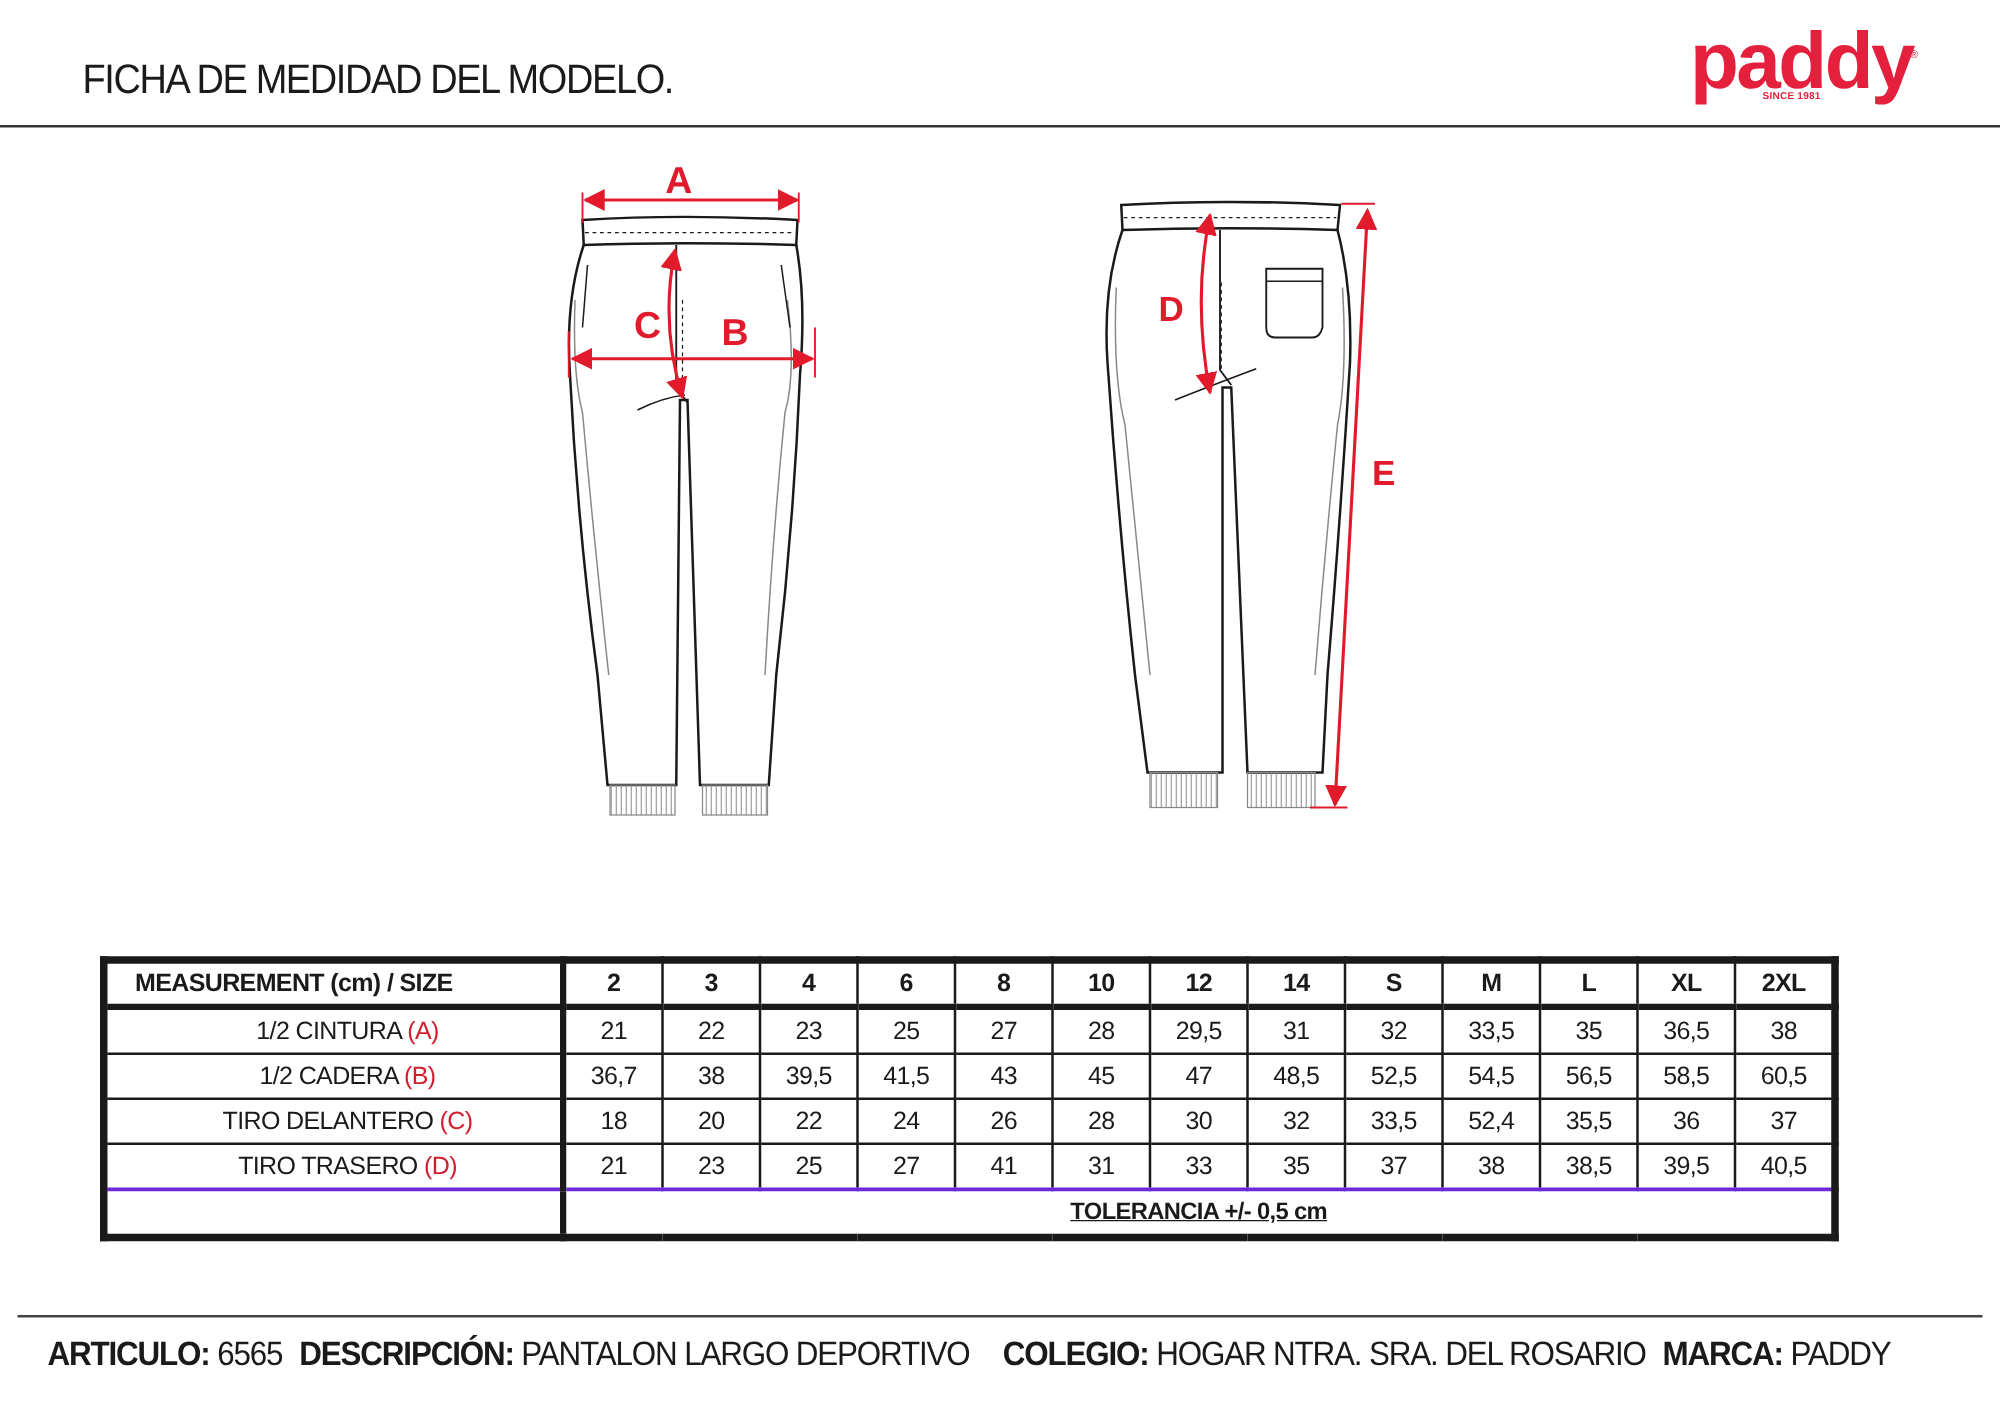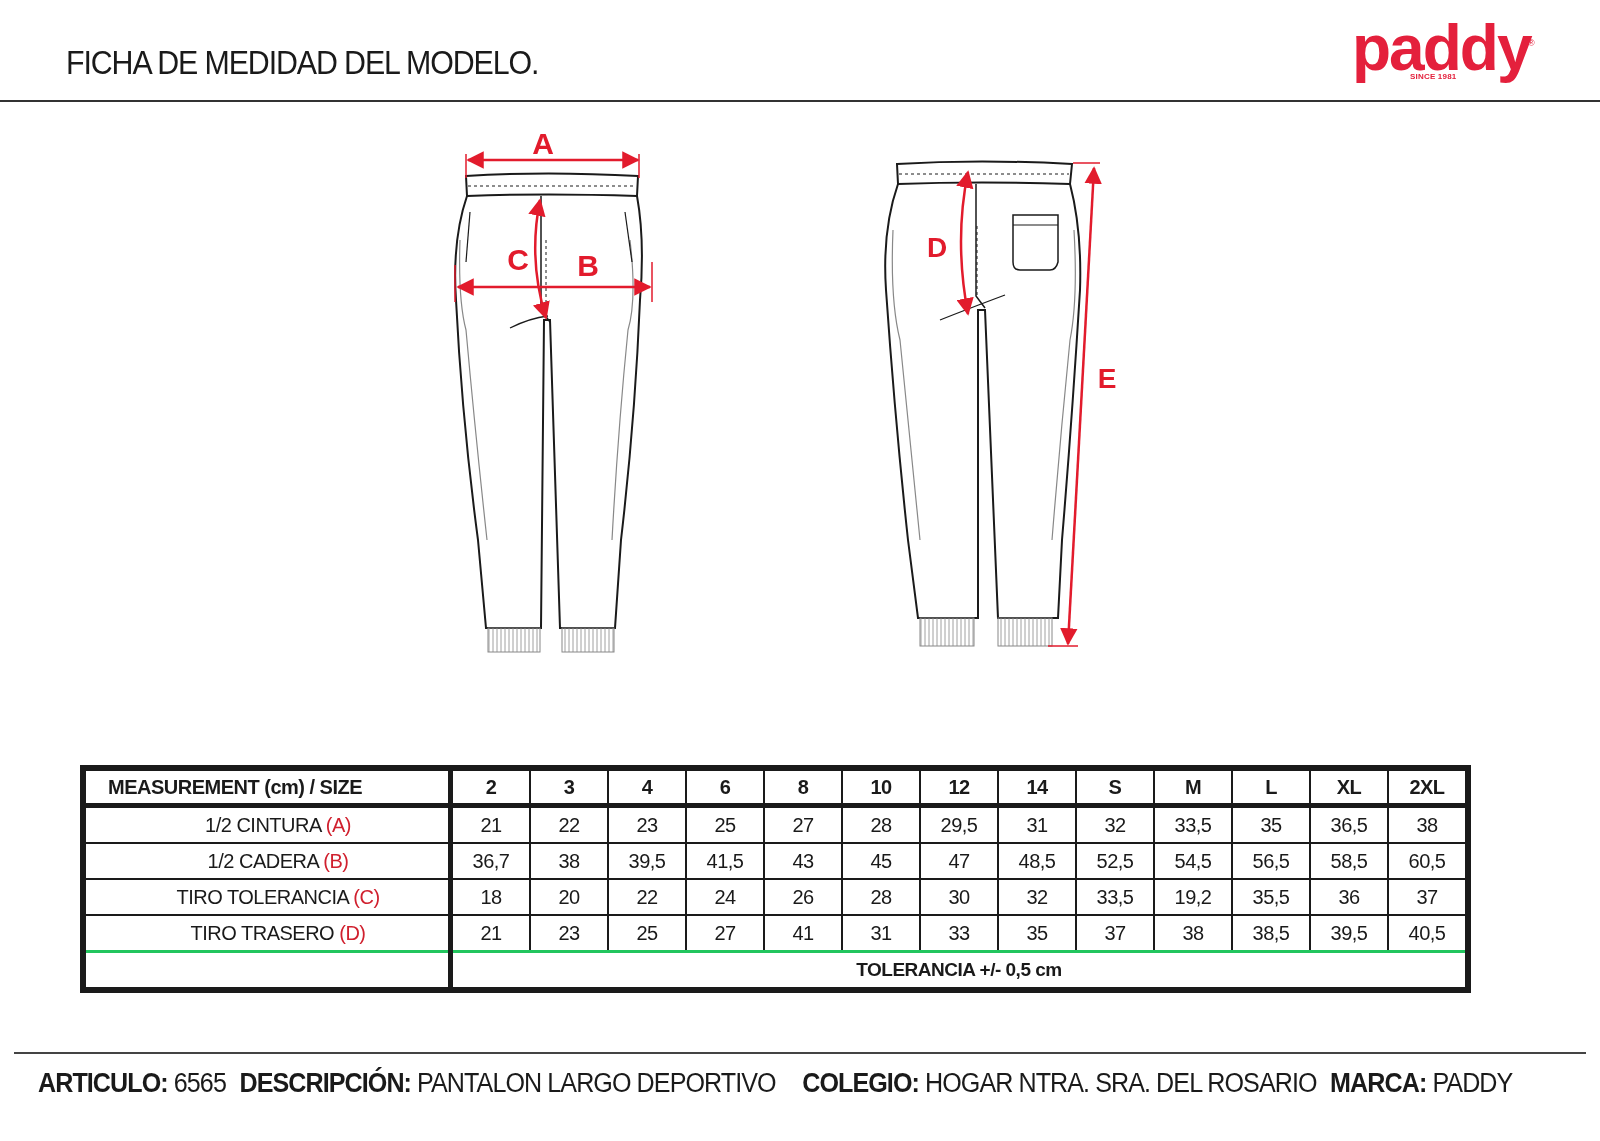--- a/index.html
+++ b/index.html
@@ -23,21 +23,21 @@
                 border: 6px solid #1a1a1a; font-size: 20px; margin-top: 41px; }
   .size-table td, .size-table th { border: 2px solid #1a1a1a; text-align: center; padding: 0;
                  height: 34px; letter-spacing: -0.5px; }
   .size-table th { font-weight: bold; height: 32px; border-bottom: 5px solid #1a1a1a; }
   .size-table .label-cell { text-align: center; padding-left: 22px; width: 340px;
                  border-right: 5px solid #1a1a1a; }
   .size-table .label-head { text-align: left; padding-left: 22px; width: 340px;
                  border-right: 5px solid #1a1a1a; }
   .size-table .val { width: 76px; }
   .size-table .code { color: #d0202e; }
-  .tol-row td { height: 34px; font-weight: bold; font-size: 19px; border-top: 3px solid #22c55e; }
+  .tol-row td { height: 34px; font-weight: bold; font-size: 19px; border-top: 3px solid #6d28d9; text-decoration: underline; }
 
   .bottom-rule { position: absolute; left: 14px; top: 1052px; width: 1572px; height: 2px; background: #444; }
   .footer { position: absolute; left: 38px; top: 1068px; font-size: 27px; white-space: nowrap;
             letter-spacing: -1px; transform: scaleX(0.93); transform-origin: left top; }
   .footer b { font-weight: bold; }
   .footer span { margin-right: 8px; }
 </style>
 </head>
 <body>
 
@@ -169,31 +169,31 @@
       <td>45</td>
       <td>47</td>
       <td>48,5</td>
       <td>52,5</td>
       <td>54,5</td>
       <td>56,5</td>
       <td>58,5</td>
       <td>60,5</td>
     </tr>
     <tr>
-      <td class="label-cell"><span>TIRO TOLERANCIA </span><span class="code">(C)</span></td>
+      <td class="label-cell"><span>TIRO DELANTERO </span><span class="code">(C)</span></td>
       <td>18</td>
       <td>20</td>
       <td>22</td>
       <td>24</td>
       <td>26</td>
       <td>28</td>
       <td>30</td>
       <td>32</td>
       <td>33,5</td>
-      <td>19,2</td>
+      <td>52,4</td>
       <td>35,5</td>
       <td>36</td>
       <td>37</td>
     </tr>
     <tr>
       <td class="label-cell"><span>TIRO TRASERO  </span><span class="code">(D)</span></td>
       <td>21</td>
       <td>23</td>
       <td>25</td>
       <td>27</td>

